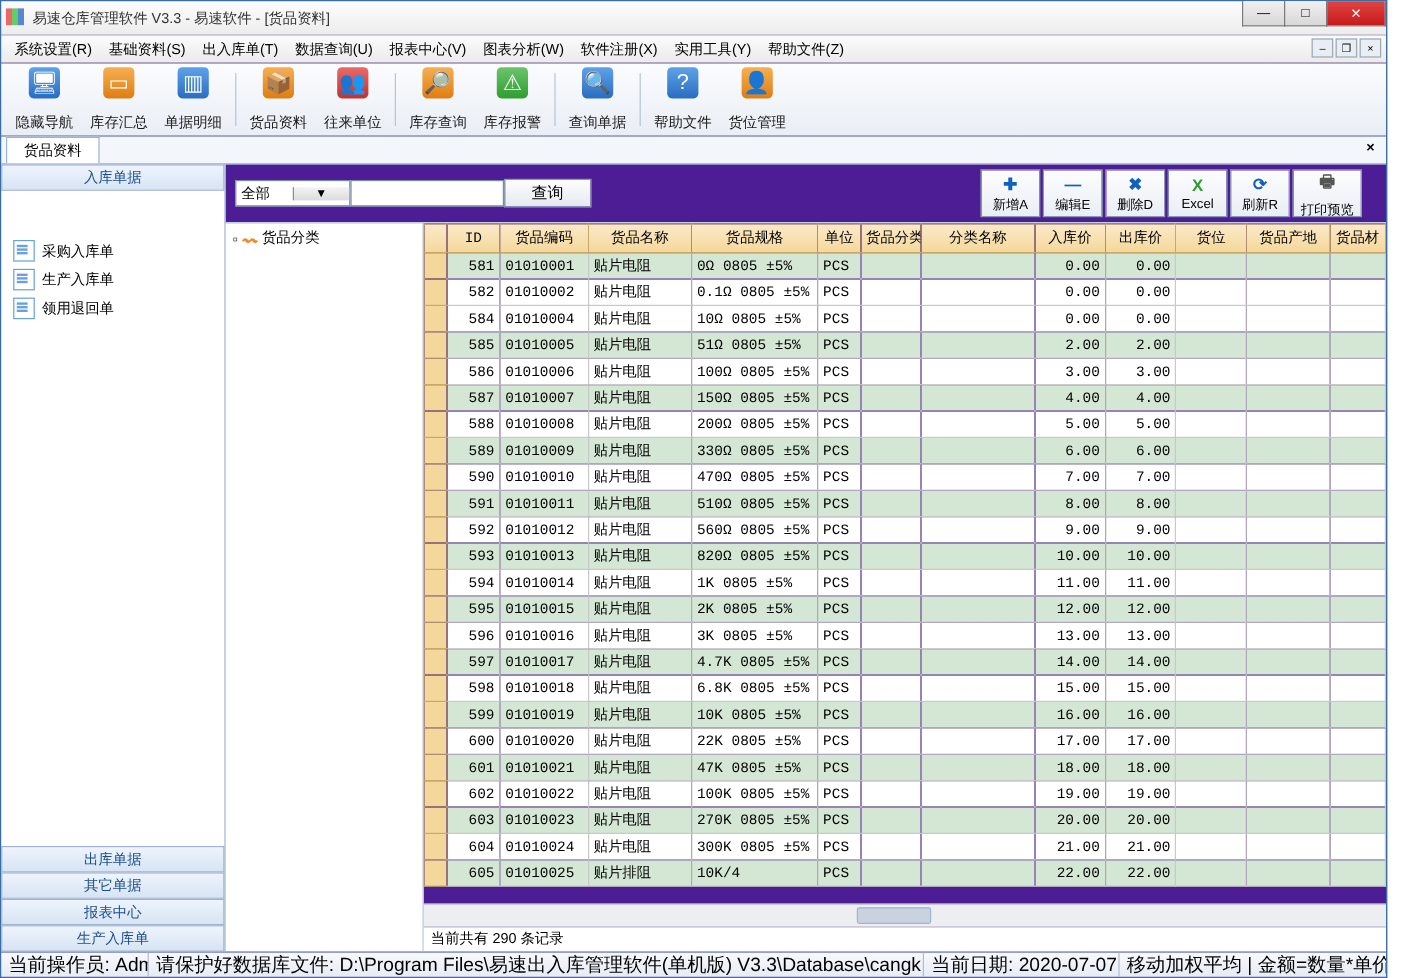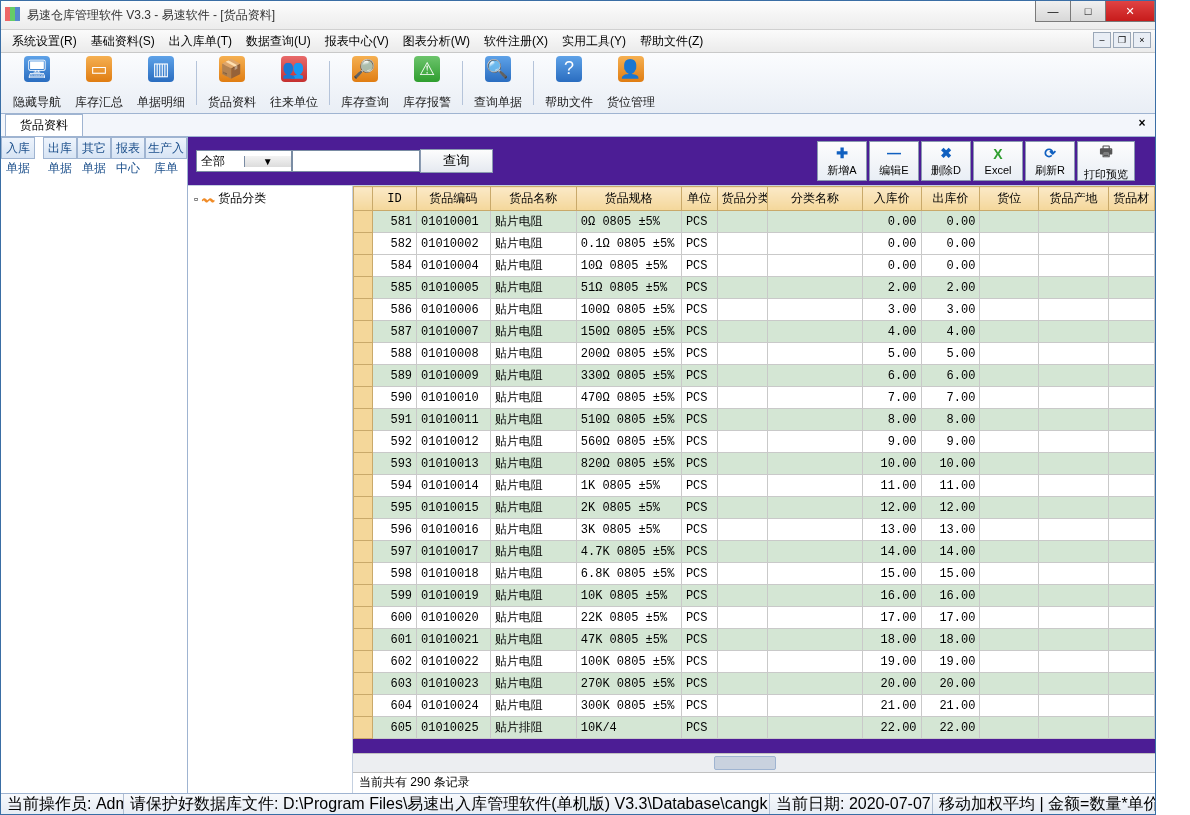--- a/index.html
+++ b/index.html
@@ -158,21 +158,21 @@
       </div>
     </div>
 
   <div class="doctabs">
     <div class="doctab">货品资料</div>
     <div class="xbtn">×</div>
   </div>
 
   <div class="main">
 
-    <div class="leftpane" style="display: flex; flex-direction: row;">
+    <div class="leftpane" style="display: flex; flex-direction: column;">
 
     <div class="acc-head">入库单据</div>
         <div class="acc-body" style="flex: 1 1 0%; margin-top: 32px;">
           <div class="nav-item">
             <span class="doc-ico"></span>
             <span>采购入库单</span>
           </div>
           <div class="nav-item">
             <span class="doc-ico"></span>
             <span>生产入库单</span>

